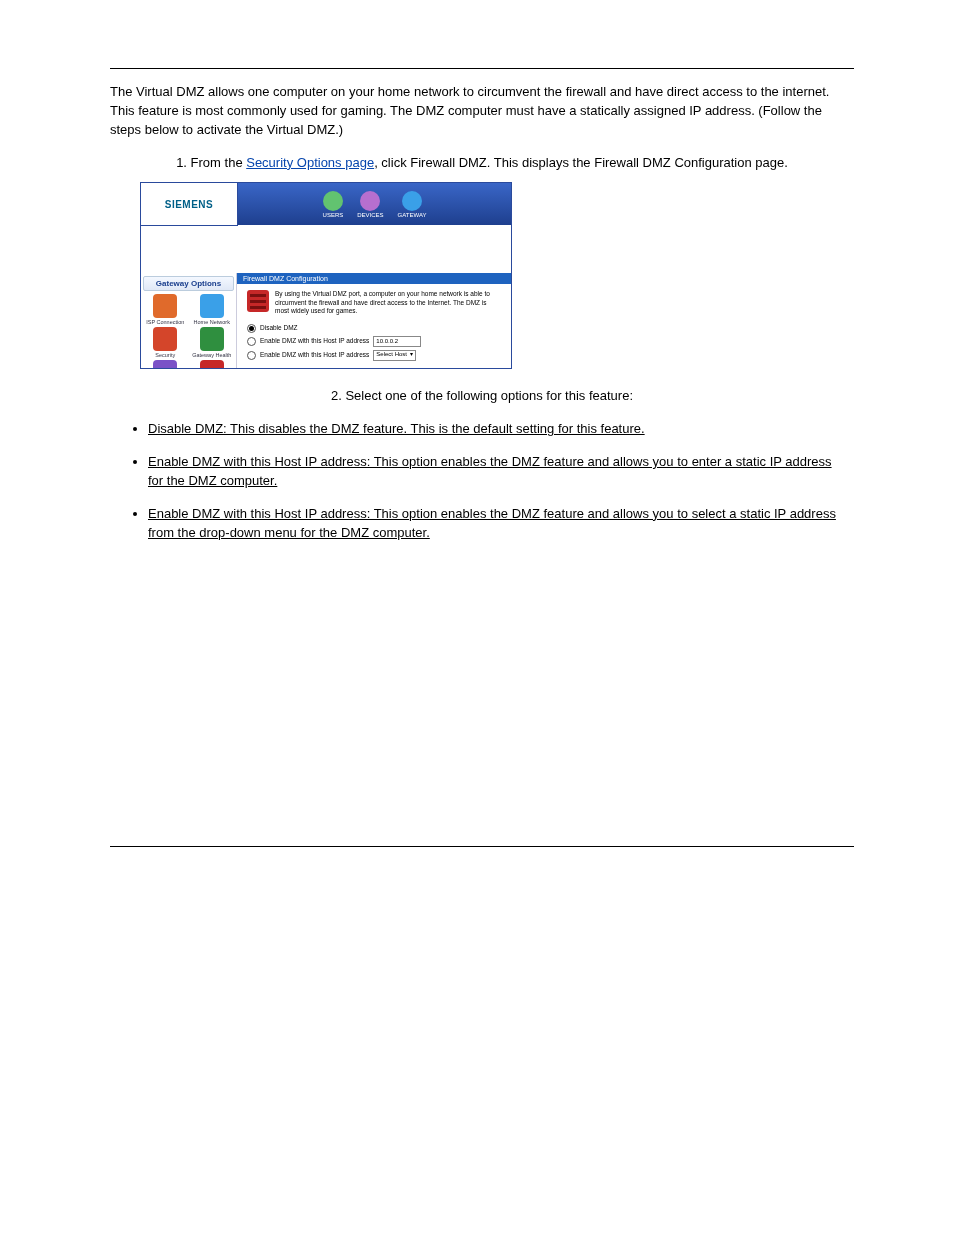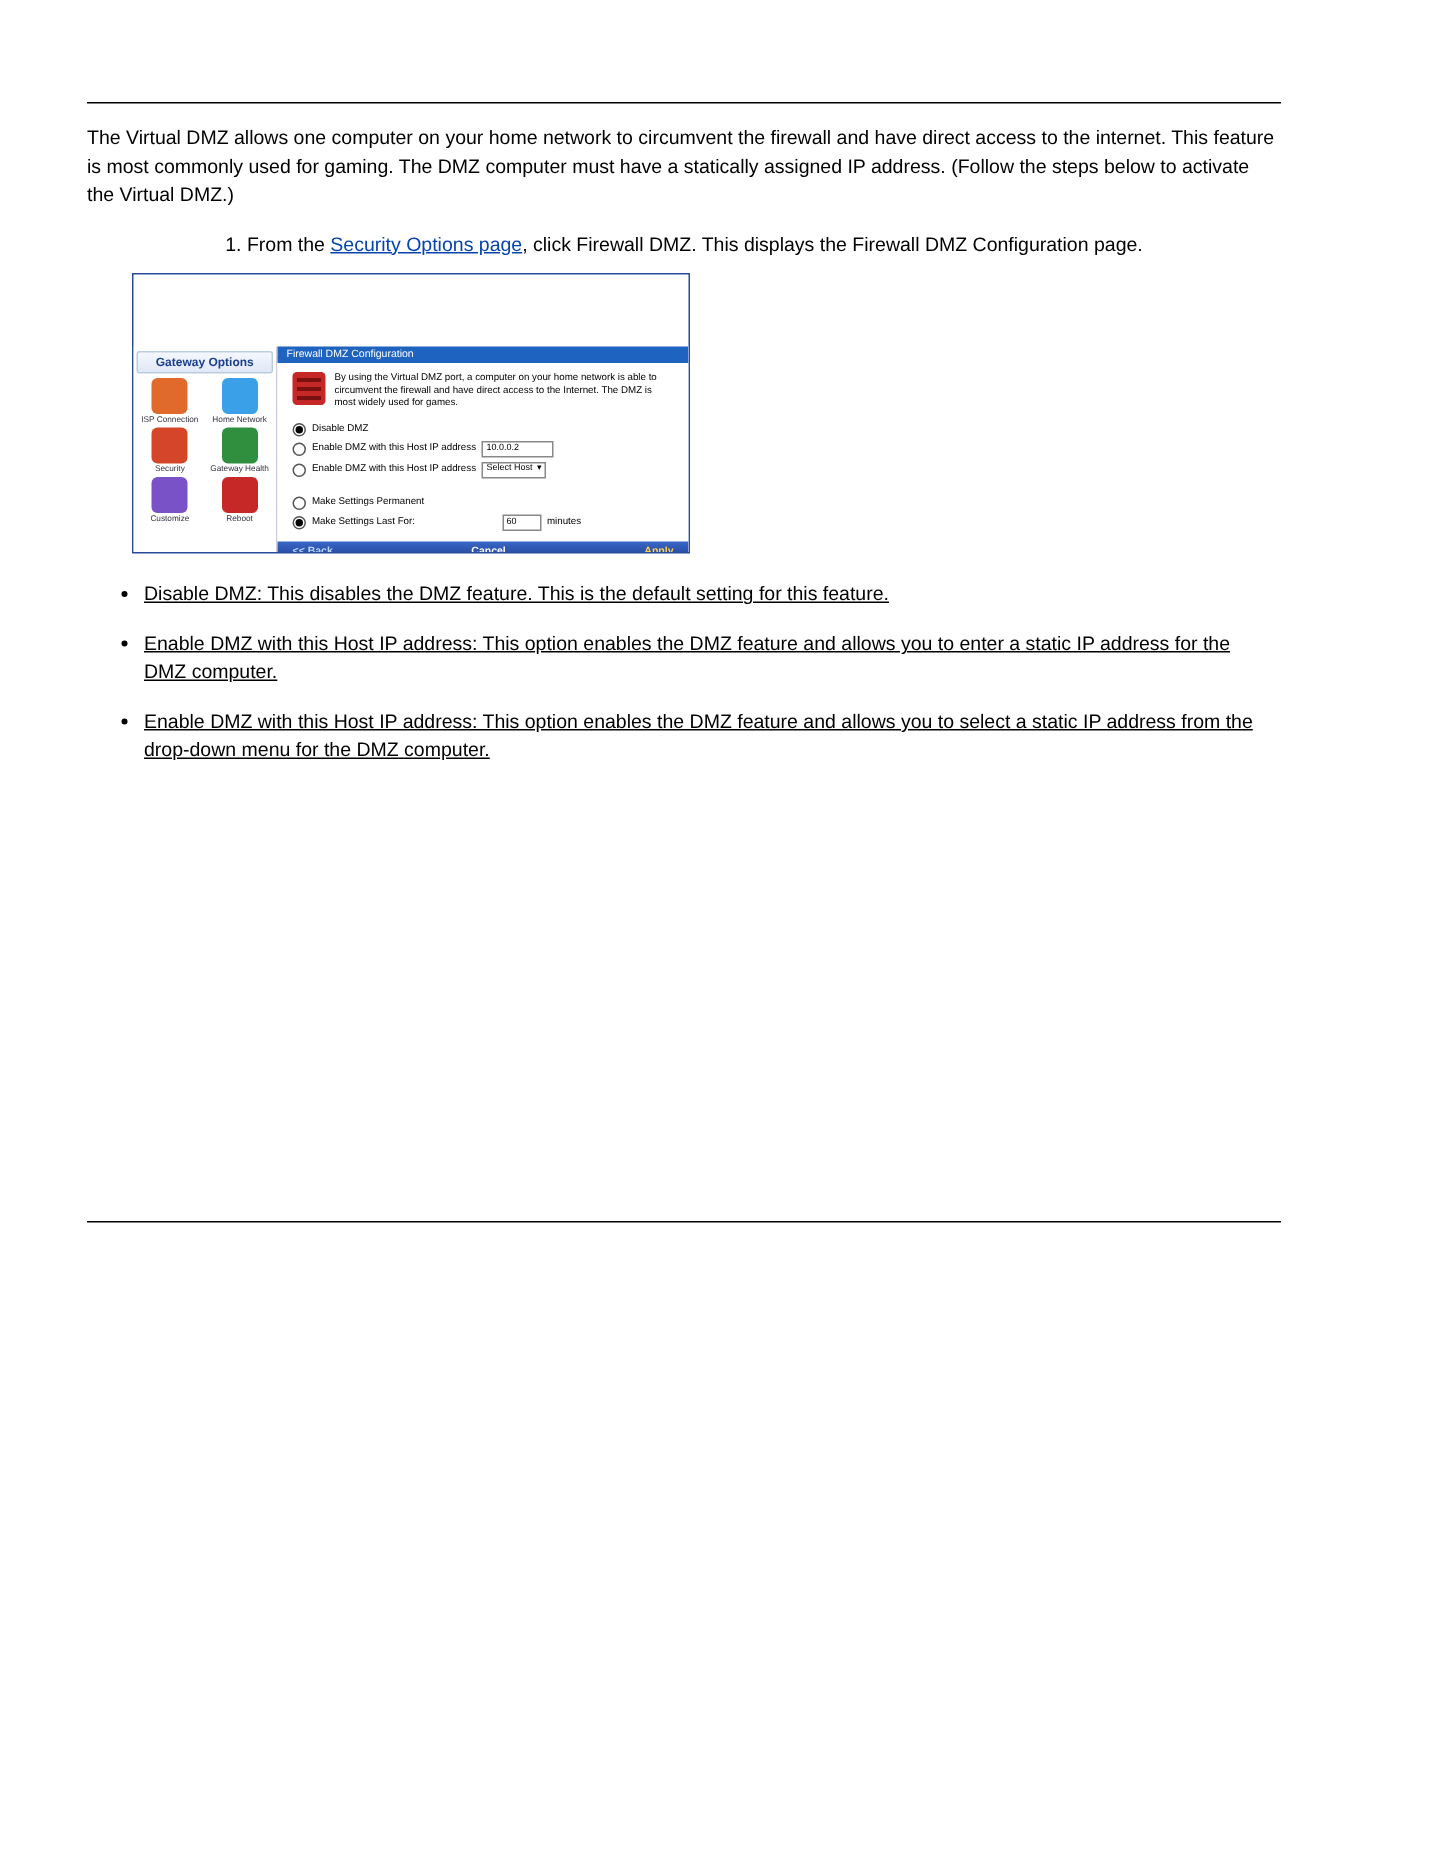--- a/index.html
+++ b/index.html
@@ -6,21 +6,21 @@
     margin: 0;
     padding: 0;
     font-family: Arial, Helvetica, sans-serif;
     font-size: 13px;
     color: #000;
     background: #fff;
   }
   .page {
     width: 954px;
     margin: 0 auto;
-    padding: 40px 100px 40px 58px;
+    padding: 40px 100px 40px 110px;
     box-sizing: border-box;
   }
   .hr-top {
     border: none;
     border-top: 1px solid #000;
     margin: 28px 0 12px 0;
   }
   .hr-bottom {
     border: none;
     border-top: 1px solid #000;
@@ -210,20 +210,37 @@
   </div>
   <hr class="hr-top">
 
   <p class="body-text">The Virtual DMZ allows one computer on your home network to circumvent the firewall and have direct access to the internet. This feature is most commonly used for gaming. The DMZ computer must have a statically assigned IP address. (Follow the steps below to activate the Virtual DMZ.)</p>
 
   <p class="body-text step-row">
     <span>1. From the </span><a href="#" class="link-text">Security Options page</a><span>, click Firewall DMZ. This displays the Firewall DMZ Configuration page.</span>
   </p>
 
   <div class="app-shot">
+    <div class="app-top">
+      <div class="logo-box">SIEMENS</div>
+      <div class="top-nav">
+        <div class="nav-pill">
+          <span class="nav-icon" style="background:#62c370"></span>
+          <span>USERS</span>
+        </div>
+        <div class="nav-pill">
+          <span class="nav-icon" style="background:#b76fcf"></span>
+          <span>DEVICES</span>
+        </div>
+        <div class="nav-pill">
+          <span class="nav-icon" style="background:#3aa0e8"></span>
+          <span>GATEWAY</span>
+        </div>
+      </div>
+    </div>
     <div class="app-body">
       <div class="sidebar">
         <div class="sidebar-title">Gateway Options</div>
         <div class="gw-grid">
           <div class="gw-cell">
               <span class="gw-ico" style="background:#e06a2b"></span>
               <span>ISP Connection</span>
             </div>
           <div class="gw-cell">
               <span class="gw-ico" style="background:#3aa0e8"></span>
@@ -286,20 +303,21 @@
         </div>
         <div class="bottom-bar">
           <span class="btn back">&lt;&lt; Back</span>
           <span class="btn cancel">Cancel</span>
           <span class="btn apply">Apply</span>
         </div>
       </div>
     </div>
   </div>
 
+  <p class="body-text step-row">2. Select one of the following options for this feature:</p>
 
   <ul class="bullet-list">
     <li>Disable DMZ: This disables the DMZ feature. This is the default setting for this feature.</li>
     <li>Enable DMZ with this Host IP address: This option enables the DMZ feature and allows you to enter a static IP address for the DMZ computer.</li>
     <li>Enable DMZ with this Host IP address: This option enables the DMZ feature and allows you to select a static IP address from the drop-down menu for the DMZ computer.</li>
   </ul>
 
 
 
 

